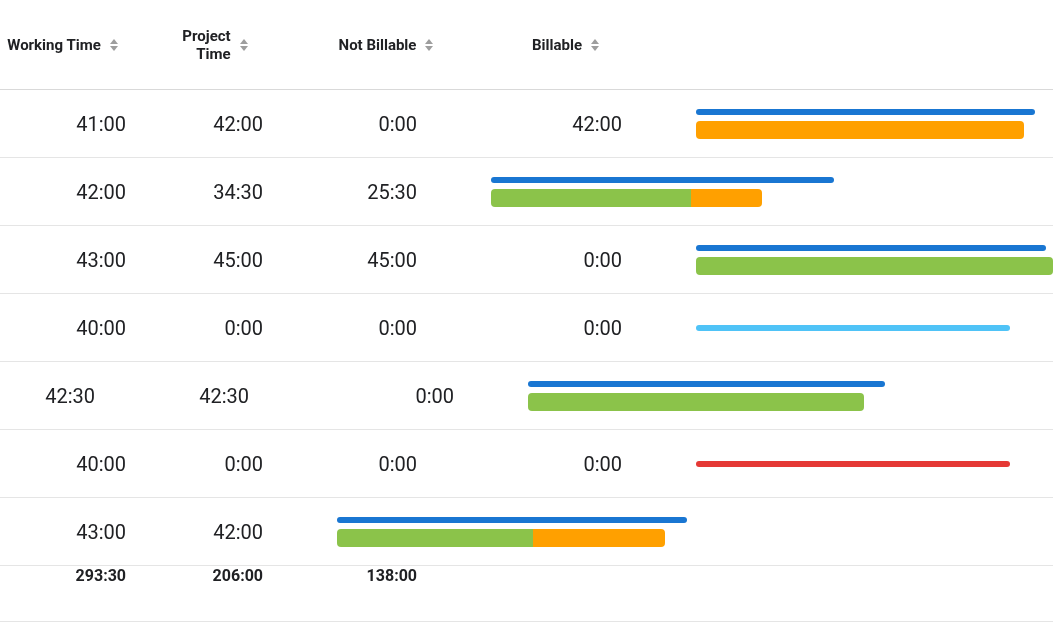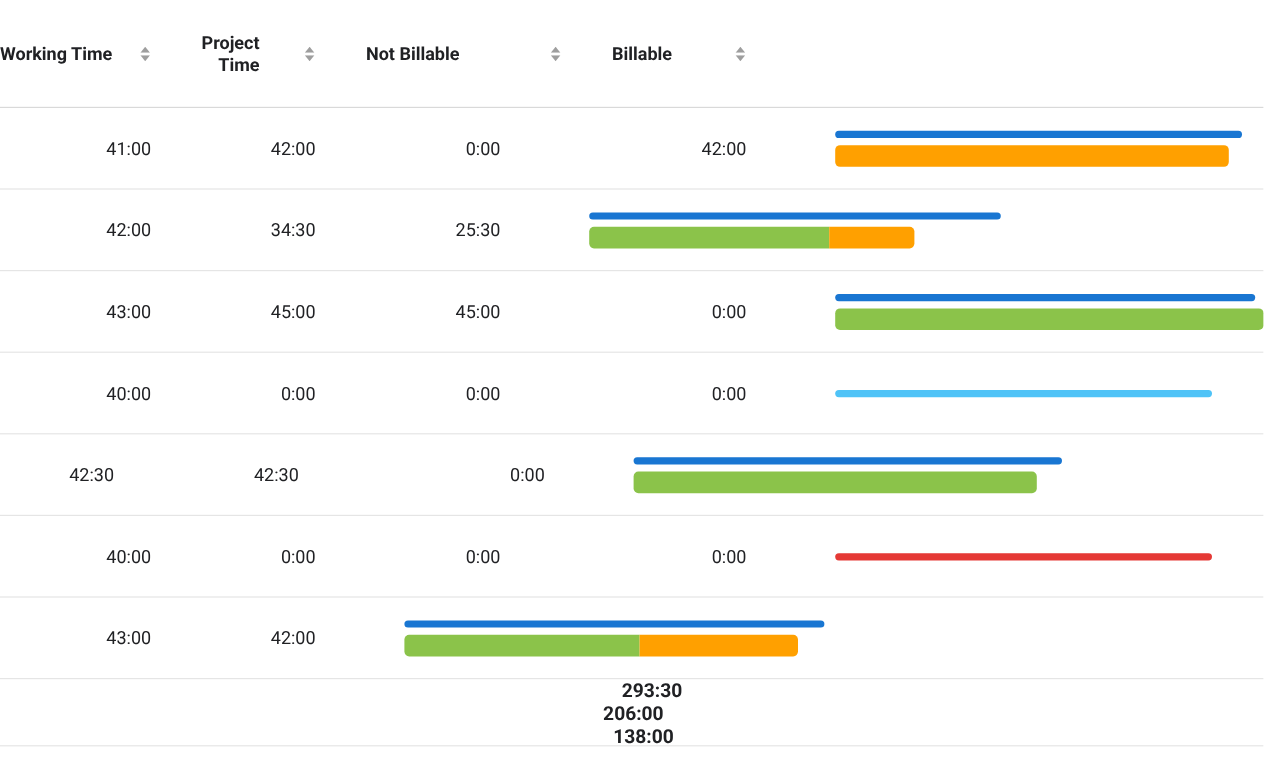--- a/index.html
+++ b/index.html
@@ -20,57 +20,56 @@
     border-bottom: 1px solid #d9d9d9;
   }
   .data-row {
     display: flex;
     align-items: center;
     height: 68px;
     border-bottom: 1px solid #e5e5e5;
   }
   .total-row {
     display: flex;
-    align-items: center;
+    align-items: flex-start;
     height: 56px;
     font-weight: 700;
     border-bottom: 1px solid #e5e5e5;
-    flex-direction: column;
   }
   .col {
     text-align: right;
     padding-right: 42px;
   }
   .col-working { width: 168px; }
   .col-project { width: 137px; }
   .col-billable { width: 154px; }
   .col-notbillable { width: 205px; }
   .col-bars { width: 389px; padding-right: 0; padding-left: 32px; }
   .header-cell {
     display: flex;
     align-items: center;
-    justify-content: space-between;
+    justify-content: center;
     font-weight: 700;
     font-size: 15px;
   }
   .header-label {
     text-align: right;
     line-height: 1.2;
   }
   .sort-icon {
     margin-left: 8px;
     display: inline-flex;
     flex-direction: column;
     align-items: center;
     justify-content: center;
     height: 14px;
   }
   .sort-icon svg { display: block; }
   .cell {
-    font-size: 15px;
+    font-size: 20px;
   }
   .bars {
     display: flex;
     flex-direction: column;
     gap: 6px;
     width: 100%;
   }
   .track {
     position: relative;
     height: 18px;

